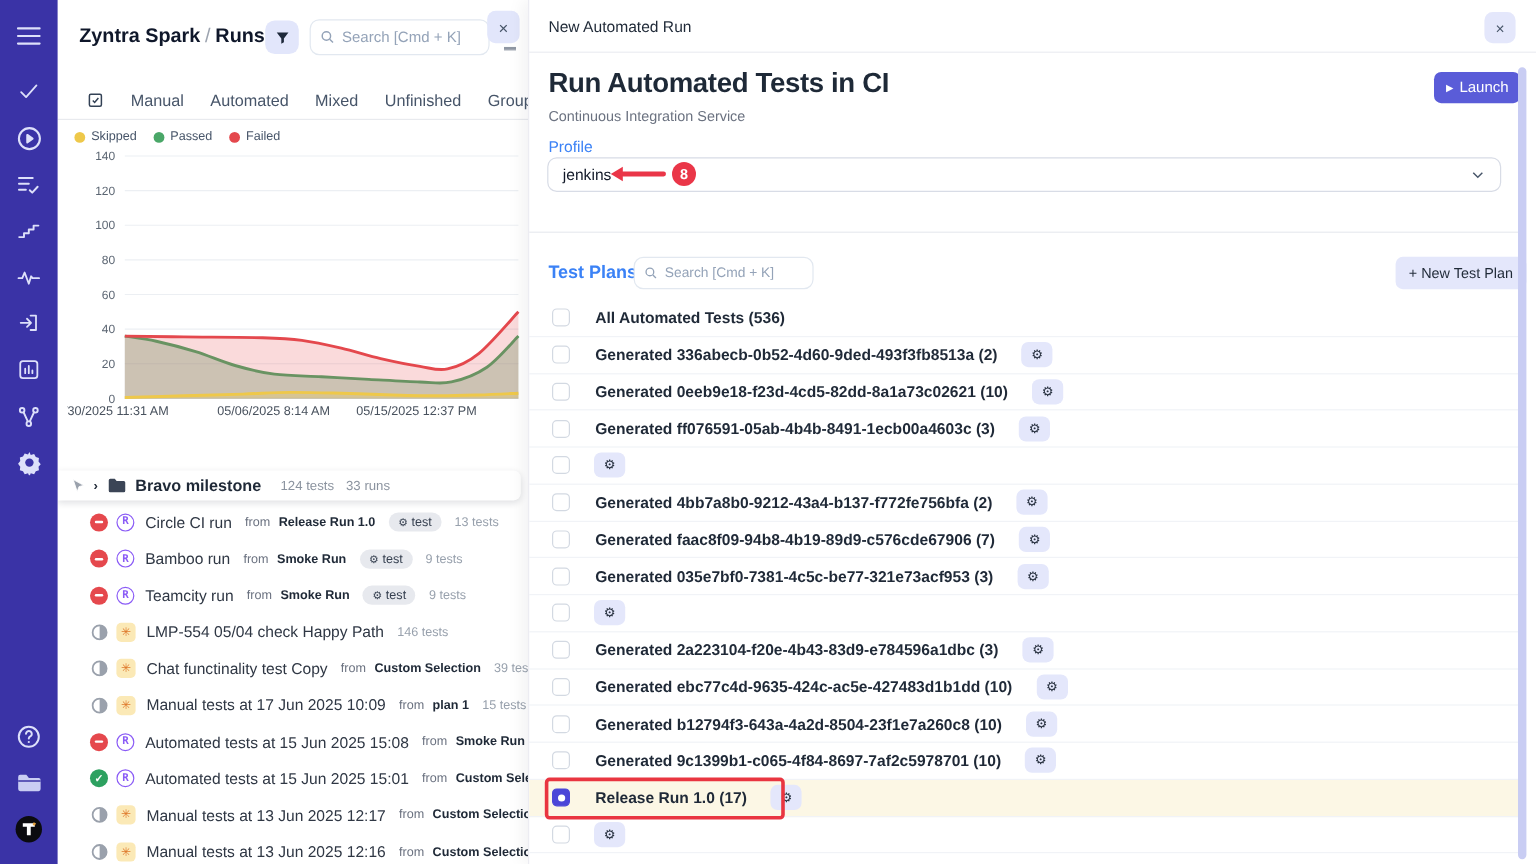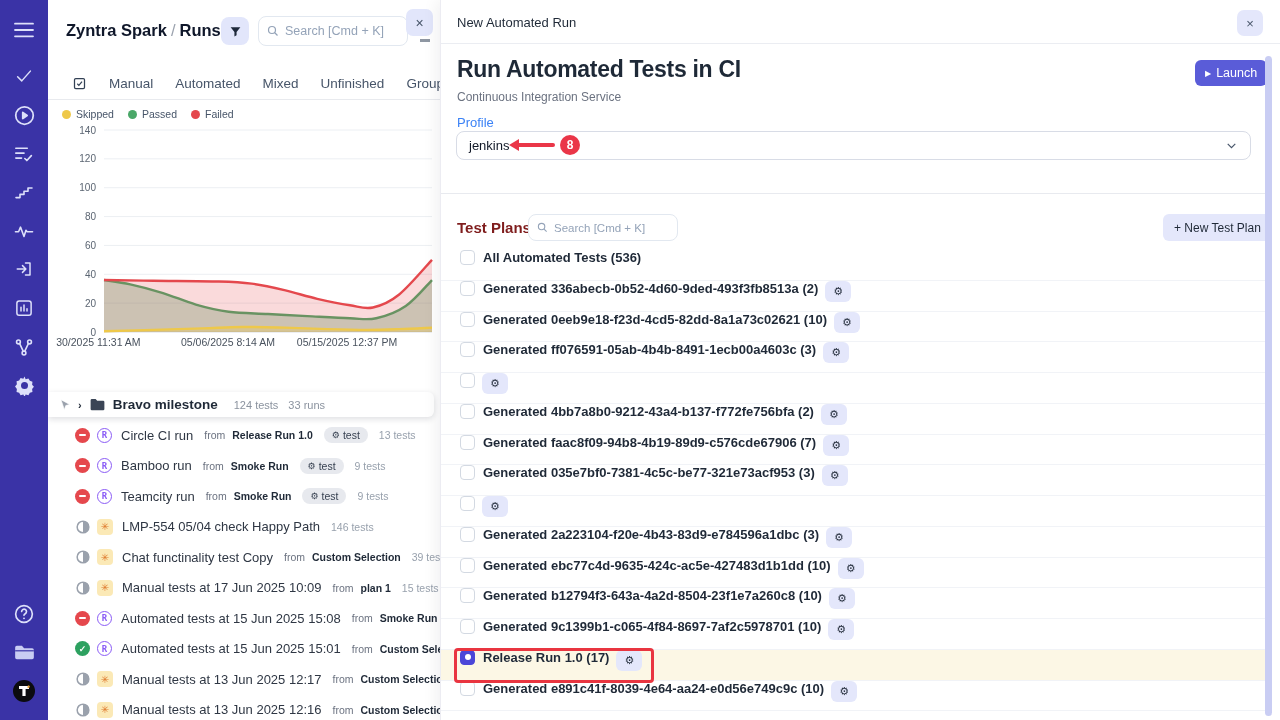--- a/index.html
+++ b/index.html
@@ -73,28 +73,28 @@
   #profile-select { position:absolute; left:15px; top:131px; width:795px; height:29px; border:1px solid #d8dce6; border-radius:8px; background:#fff; display:flex; align-items:center; padding:0 12px; justify-content:space-between; cursor:pointer; }
   #profile-select .val { font-size:13px; color:#111827; }
   #profile-select .chev { color:#475569; }
 
   #annot-arrow { position:absolute; left:68px; top:139px; width:46px; height:12px; pointer-events:none; }
   #annot-arrow .shaft { position:absolute; left:8px; top:4px; width:38px; height:4px; background:#ea3648; border-radius:2px; }
   #annot-arrow .head { position:absolute; left:0; top:0; width:0; height:0; border-top:6px solid transparent; border-bottom:6px solid transparent; border-right:10px solid #ea3648; }
   #annot-badge { position:absolute; left:119px; top:135px; width:20px; height:20px; background:#ea3648; border-radius:50%; color:#fff; font-size:12px; font-weight:bold; display:flex; align-items:center; justify-content:center; pointer-events:none; }
 
   #rp-divider { position:absolute; left:0; top:193px; width:824px; height:1px; background:#e8eaef; }
-  #tp-heading { position:absolute; left:16px; top:219px; font-size:15px; font-weight:bold; color:#7f1d1d; }
+  #tp-heading { position:absolute; left:16px; top:219px; font-size:15px; font-weight:bold; color:#3b82f6; }
   #tp-search { position:absolute; left:87px; top:214px; width:150px; height:27px; border:1px solid #e2e8f0; border-radius:8px; display:flex; align-items:center; padding:0 8px; gap:6px; background:#fff; }
   #tp-search input { border:none; outline:none; width:112px; font-size:11.5px; color:#334155; background:transparent; font-family:"Liberation Sans", sans-serif; }
   #tp-search input::placeholder { color:#94a3b8; }
   #new-plan-btn { position:absolute; left:722px; top:214px; height:27px; padding:0 11px; background:#e4e7fb; border:none; border-radius:6px; font-size:12px; color:#1f2937; cursor:pointer; font-family:"Liberation Sans", sans-serif; }
 
   #plans { position:absolute; left:0; top:250px; width:824px; }
-  .plan-row { height:30.75px; display:flex; padding-left:19px; gap:7px; border-bottom:1px solid #f1f3f7; cursor:pointer; }
+  .plan-row { height:30.75px; display:flex; align-items:center; padding-left:19px; gap:20px; border-bottom:1px solid #f1f3f7; cursor:pointer; }
   .plan-row.highlight { background:#fcf7e5; }
   .plan-label { font-size:13px; font-weight:bold; color:#1f2937; margin-left:1px; }
   .cbx { width:15px; height:15px; border:1.5px solid #d3d9e2; border-radius:4px; background:#fff; flex:none; cursor:pointer; }
   .cbx.checked { background:#4b46d8; border-color:#4b46d8; display:flex; align-items:center; justify-content:center; }
   .cbx.checked::after { content:""; width:6px; height:6px; background:#fff; border-radius:50%; }
   .gear-btn { width:26px; height:21px; background:#e4e7fb; border:none; border-radius:6px; color:#2a3342; font-size:11px; display:flex; align-items:center; justify-content:center; cursor:pointer; font-family:"DejaVu Sans", sans-serif; }
   #red-box { position:absolute; left:13px; top:648px; width:200px; height:35px; border:3px solid #e93540; border-radius:4px; pointer-events:none; z-index:6; }
   #rp-scrollbar { position:absolute; left:824px; top:56px; width:7px; height:660px; background:#c9cdf3; border-radius:4px; cursor:pointer; }
 </style>
 </head>
@@ -494,20 +494,19 @@
           <span class="plan-label">Generated 9c1399b1-c065-4f84-8697-7af2c5978701 (10)</span>
           <button class="gear-btn">⚙</button>
         </div>
         <div class="plan-row highlight">
           <span class="cbx checked"></span>
           <span class="plan-label">Release Run 1.0 (17)</span>
           <button class="gear-btn">⚙</button>
         </div>
         <div class="plan-row">
           <span class="cbx"></span>
-          <span class="plan-label">Generated e891c41f-8039-4e64-aa24-e0d56e749c9c (10)</span>
           <button class="gear-btn">⚙</button>
         </div>
       </div>
     <div id="red-box"></div>
     <div id="rp-scrollbar"></div>
   </section>
 </div>
 
 </body></html>

